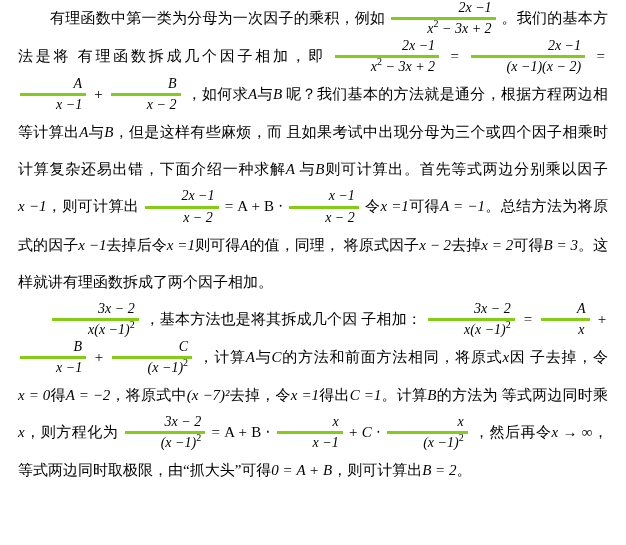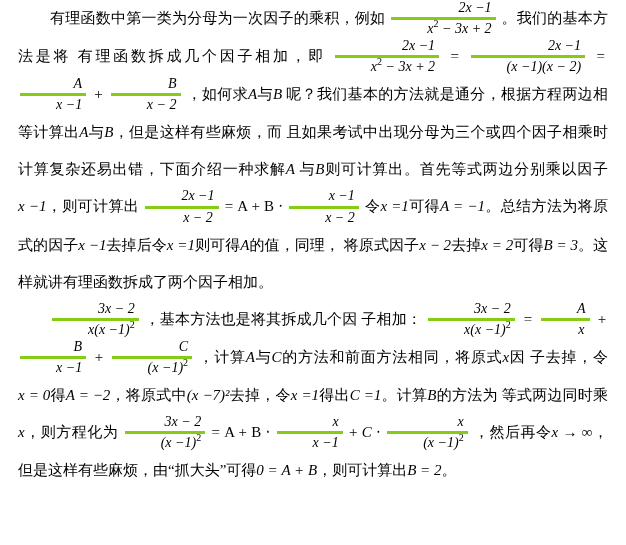--- a/index.html
+++ b/index.html
@@ -161,16 +161,16 @@
     <span class="frac">
       <span class="num"><span class="m">x</span></span>
       <span class="den"><span class="m">x</span> −1</span>
     </span>
     <span class="mr">+ <span class="m">C</span> ⋅</span>
     <span class="frac">
       <span class="num"><span class="m">x</span></span>
       <span class="den">(<span class="m">x</span> −1)<sup class="ex">2</sup></span>
     </span>
     <span>，然后再令</span><span class="m">x → ∞</span><span>，</span>
-    <span>但是这样有些麻烦，由“抓大头”可得</span><span class="m">0 = A + B</span><span>，则可计算出</span><span class="m">B = 2</span><span>。</span>
+    <span>等式两边同时取极限，由“抓大头”可得</span><span class="m">0 = A + B</span><span>，则可计算出</span><span class="m">B = 2</span><span>。</span>
   </p>
 
 </div>
 
 </body></html>

